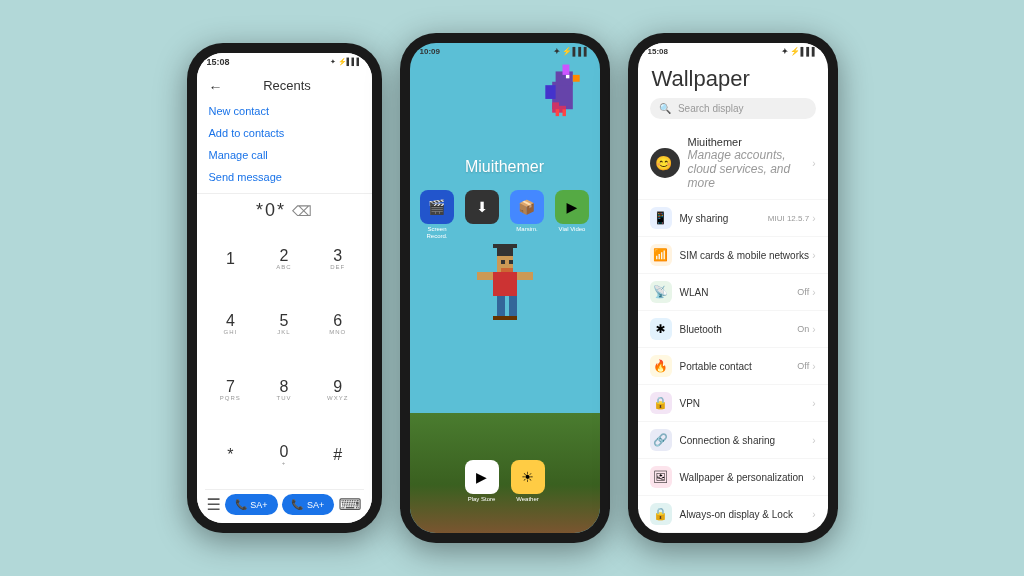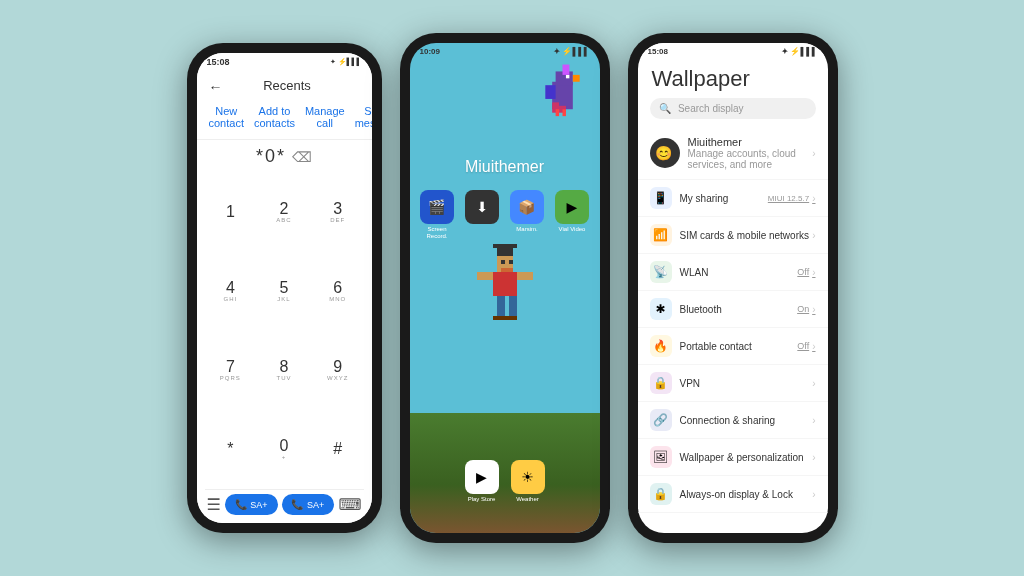--- a/index.html
+++ b/index.html
@@ -54,21 +54,21 @@
       border-bottom: 1px solid #eee;
     }
     .recents-header {
       display: flex;
       align-items: center;
       gap: 8px;
       margin-bottom: 10px;
     }
     .back-arrow { font-size: 14px; color: #333; cursor: pointer; }
     .recents-title { font-size: 13px; font-weight: 500; color: #333; flex: 1; text-align: center; padding-right: 16px; }
-    .recents-links { display: flex; flex-direction: row; gap: 10px; padding: 2px 0; text-align: center; }
+    .recents-links { display: flex; flex-direction: column; gap: 10px; padding: 2px 0; }
     .recents-link { font-size: 11px; color: #1a73e8; cursor: pointer; }
 
     
     .dialer-panel {
       background: #fff;
       flex: 1;
       display: flex;
       flex-direction: column;
       padding: 6px 8px 4px;
     }
@@ -258,28 +258,27 @@
       border-radius: 6px;
       display: flex;
       align-items: center;
       justify-content: center;
       font-size: 12px;
       margin-right: 8px;
       flex-shrink: 0;
     }
     .settings-item-content { flex: 1; min-width: 0; }
     .settings-item-title { font-size: 10px; color: #333; font-weight: 400; }
-    .settings-item-subtitle { font-size: 10px; color: #999; }
+    .settings-item-subtitle { font-size: 12px; color: #999; font-style: italic; }
     .settings-item-right {
       display: flex;
       align-items: center;
       gap: 3px;
       font-size: 9px;
       color: #999;
-      text-decoration: underline;
     }
     .chevron { font-size: 10px; color: #ccc; }
 
     
     .profile-item {
       display: flex;
       align-items: center;
       padding: 9px 12px;
       border-bottom: 1px solid #f5f5f5;
       cursor: pointer;

